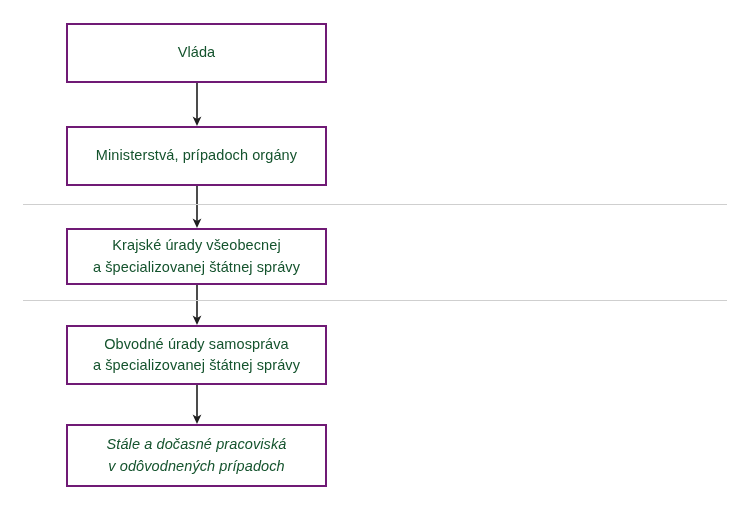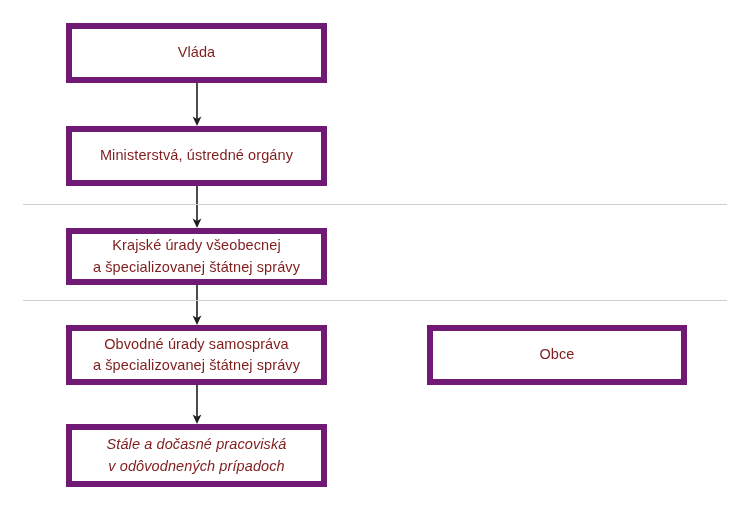--- a/index.html
+++ b/index.html
@@ -17,26 +17,26 @@
   #diagram {
     position: relative;
     width: 752px;
     height: 512px;
     background: #ffffff;
   }
   .node {
     position: absolute;
     box-sizing: border-box;
     background: #ffffff;
-    border: 6px solid #701a75;
+    border: 2px solid #701a75;
     display: flex;
     align-items: center;
     justify-content: center;
     text-align: center;
-    color: #7f1d1d;
+    color: #14532d;
     font-size: 14.5px;
     line-height: 1.45;
     letter-spacing: 0.1px;
     padding: 2px 8px;
     white-space: pre-line;
   }
   
   .col-left {
     left: 66px;
     width: 261px;
@@ -86,21 +86,21 @@
 
   <div class="node col-left" id="node-vlada">Vláda</div>
 
   <div class="connector" id="conn-1">
     <svg width="14" height="43" viewBox="0 0 14 43">
       <line x1="7" y1="0" x2="7" y2="36" stroke="#1f1f1f" stroke-width="1.6"></line>
       <path d="M7 43 L2.6 33.5 L7 36 L11.4 33.5 Z" fill="#1f1f1f"></path>
     </svg>
   </div>
 
-  <div class="node col-left" id="node-ministerstva">Ministerstvá, ústredné orgány</div>
+  <div class="node col-left" id="node-ministerstva">Ministerstvá, prípadoch orgány</div>
 
   <div class="connector" id="conn-2">
     <svg width="14" height="42" viewBox="0 0 14 42">
       <line x1="7" y1="0" x2="7" y2="35" stroke="#1f1f1f" stroke-width="1.6"></line>
       <path d="M7 42 L2.6 32.5 L7 35 L11.4 32.5 Z" fill="#1f1f1f"></path>
     </svg>
   </div>
 
   <div class="separator" id="sep-1"></div>
 
@@ -113,21 +113,20 @@
       <line x1="7" y1="0" x2="7" y2="33" stroke="#1f1f1f" stroke-width="1.6"></line>
       <path d="M7 40 L2.6 30.5 L7 33 L11.4 30.5 Z" fill="#1f1f1f"></path>
     </svg>
   </div>
 
   <div class="separator" id="sep-2"></div>
 
   <div class="node col-left" id="node-obvodne">Obvodné úrady samospráva
 a špecializovanej štátnej správy</div>
 
-  <div class="node col-right" id="node-obce">Obce</div>
 
   <div class="connector" id="conn-4">
     <svg width="14" height="39" viewBox="0 0 14 39">
       <line x1="7" y1="0" x2="7" y2="32" stroke="#1f1f1f" stroke-width="1.6"></line>
       <path d="M7 39 L2.6 29.5 L7 32 L11.4 29.5 Z" fill="#1f1f1f"></path>
     </svg>
   </div>
 
   <div class="node col-left" id="node-stale">Stále a dočasné pracoviská
 v odôvodnených prípadoch</div>

